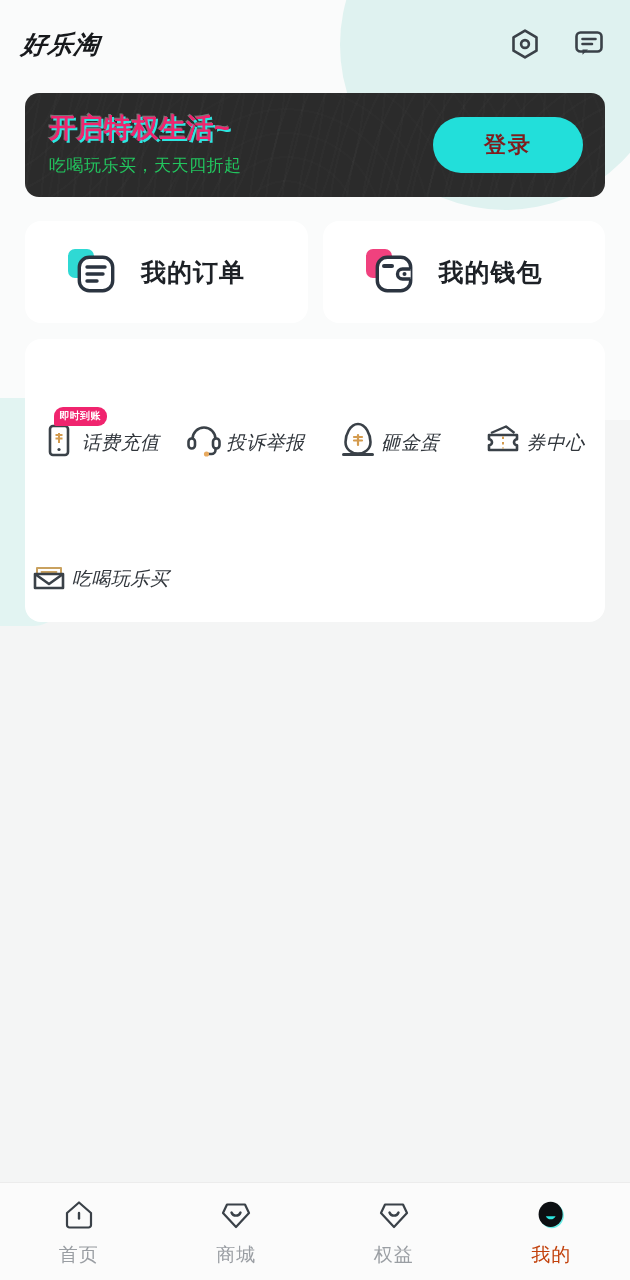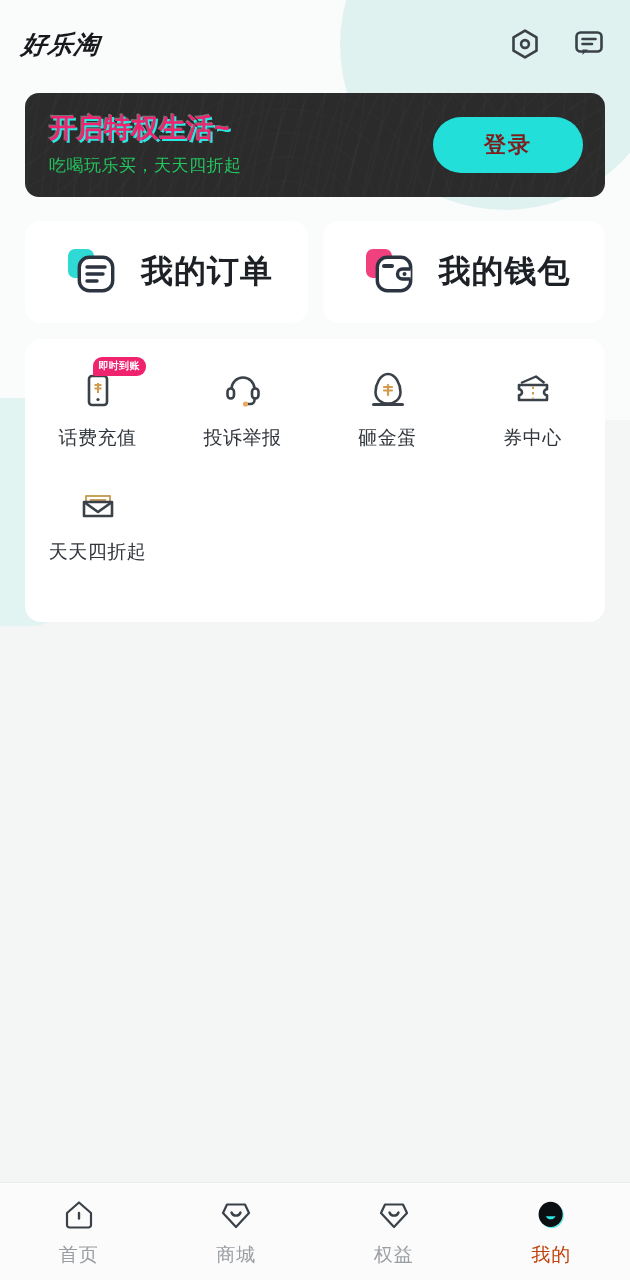--- a/index.html
+++ b/index.html
@@ -76,36 +76,36 @@
     font-family:Liberation Serif, serif;
   }
 
   
   .entries { position:absolute; left:25px; top:221px; width:580px; display:flex; gap:15px; }
   .entry-card {
     flex:1; height:102px; background:#fff; border-radius:16px;
     display:flex; align-items:center; padding-left:38px; gap:22px;
     cursor:pointer;
   }
-  .entry-label { font-size:32px; color:#1d2126; font-weight:bold; letter-spacing:1px; }
+  .entry-label { font-size:25px; color:#1d2126; font-weight:bold; letter-spacing:1px; }
 
   
   .services {
     position:absolute; left:25px; top:339px; width:580px; height:283px;
     background:#fff; border-radius:16px;
     display:flex; flex-wrap:wrap; align-content:flex-start;
     padding:22px 0 0 0;
   }
   .svc {
     width:25%; height:114px;
-    display:flex; flex-direction:column; align-items:center; justify-content:flex-start;
-    cursor:pointer; position:relative;
+    display:flex; flex-direction:row; align-items:center; justify-content:center;
+    cursor:pointer; position:relative;margin-top:22px;
   }
   .svc-ico { height:58px; display:flex; align-items:center; justify-content:center; position:relative; }
-  .svc-label { font-size:19px; color:#31363c; margin-top:6px; letter-spacing:.5px; }
+  .svc-label { font-size:19px; color:#31363c; margin-top:6px; letter-spacing:.5px;font-style:italic; }
   .svc-badge {
     position:absolute; left:18px; top:-4px;
     background:#f0246e; color:#fff; font-size:10px;
     padding:2px 6px 3px; border-radius:9px 9px 9px 2px;
     white-space:nowrap; letter-spacing:.3px; font-weight:bold;
     z-index:3;
   }
 
   
   .tabbar {
@@ -237,21 +237,21 @@
 
     <div class="svc">
       <div class="svc-ico">
         <svg width="46" height="46" viewBox="0 0 46 46" fill="none">
           <path d="M11 15 H35 V22 H11 Z" fill="#fff" stroke="#c9a15f" stroke-width="2" stroke-linejoin="round"></path>
           <path d="M15.5 19 H30.5 M15.5 22.5 H30.5" stroke="#c9a15f" stroke-width="1.8" stroke-linecap="round"></path>
           <path d="M9 21 H37 V35 H9 Z" fill="#fff" stroke="#3a4148" stroke-width="2.6" stroke-linejoin="round"></path>
           <path d="M9 21 L23 31 L37 21" stroke="#3a4148" stroke-width="2.6" fill="none" stroke-linejoin="round"></path>
         </svg>
       </div>
-      <div class="svc-label">天天四折起</div>
+      <div class="svc-label">吃喝玩乐买</div>
     </div>
 
   </div>
 
   <div class="tabbar">
 
     <div class="tab">
       <div class="tab-ico">
         <svg width="38" height="38" viewBox="0 0 38 38" fill="none">
           <path d="M19 6.5 L31 17 V29 a2.5 2.5 0 0 1 -2.5 2.5 H9.5 A2.5 2.5 0 0 1 7 29 V17 Z" stroke="#3a4148" stroke-width="2.2" fill="none" stroke-linejoin="round"></path>

